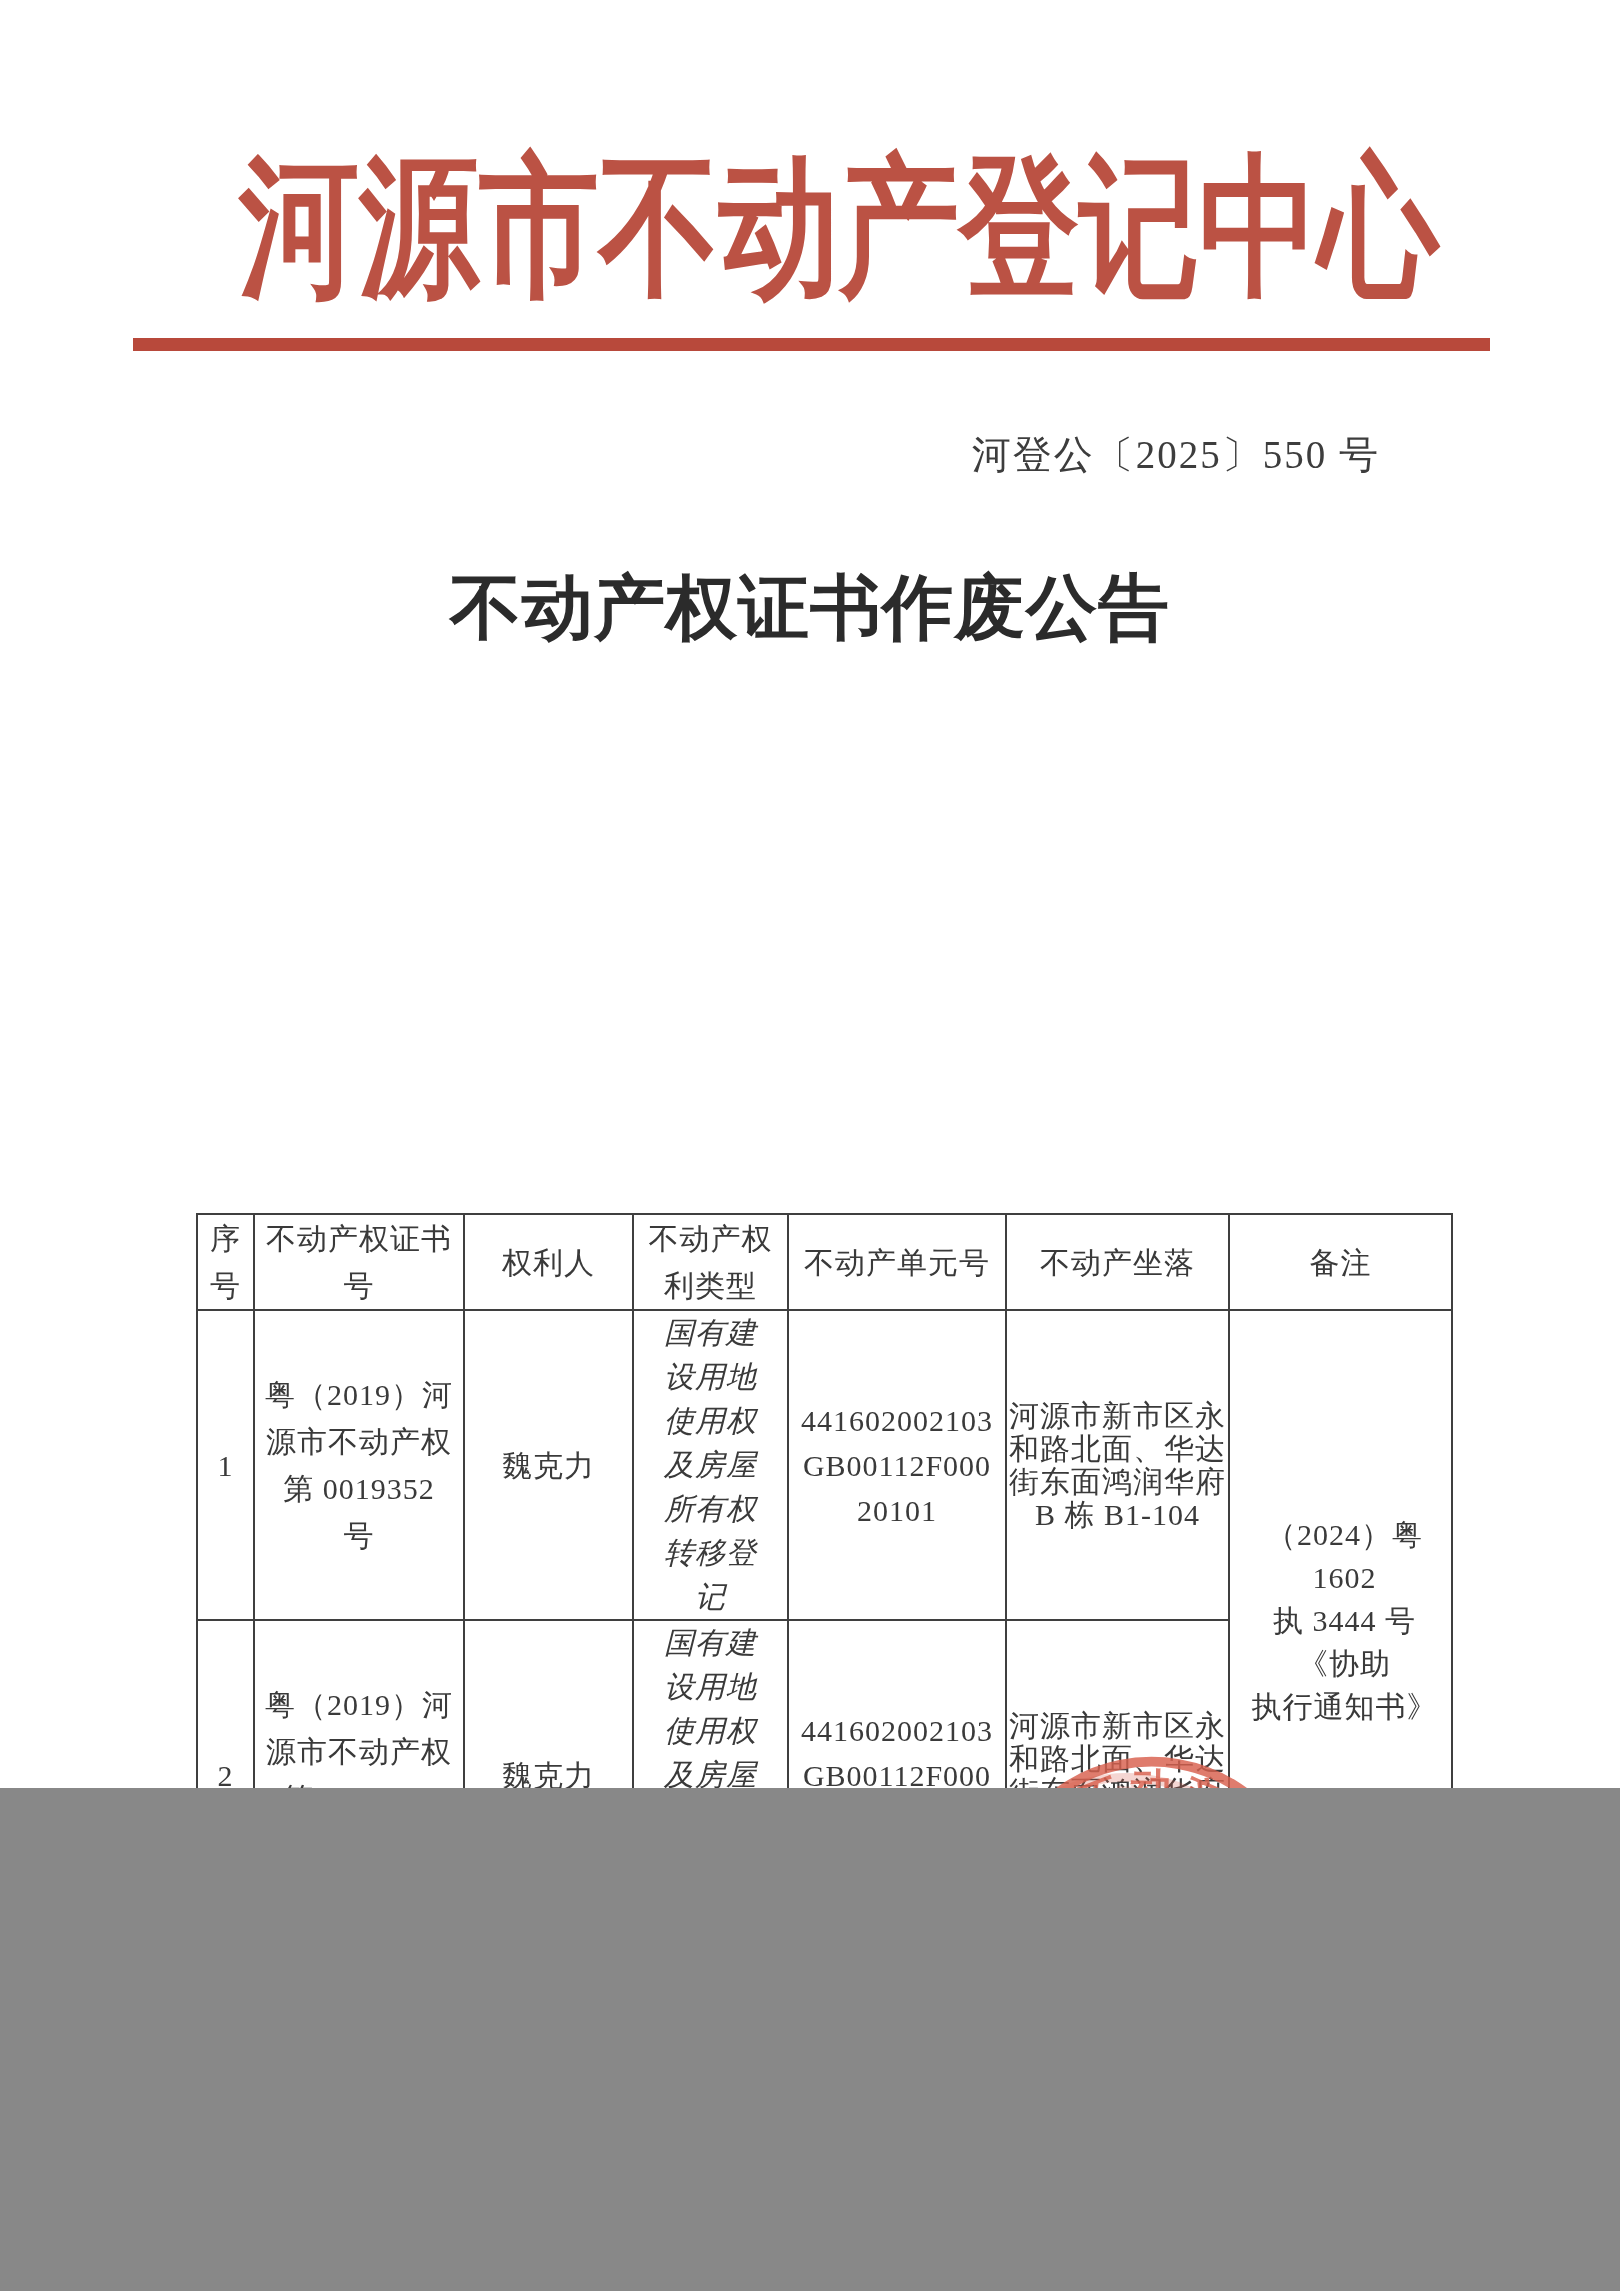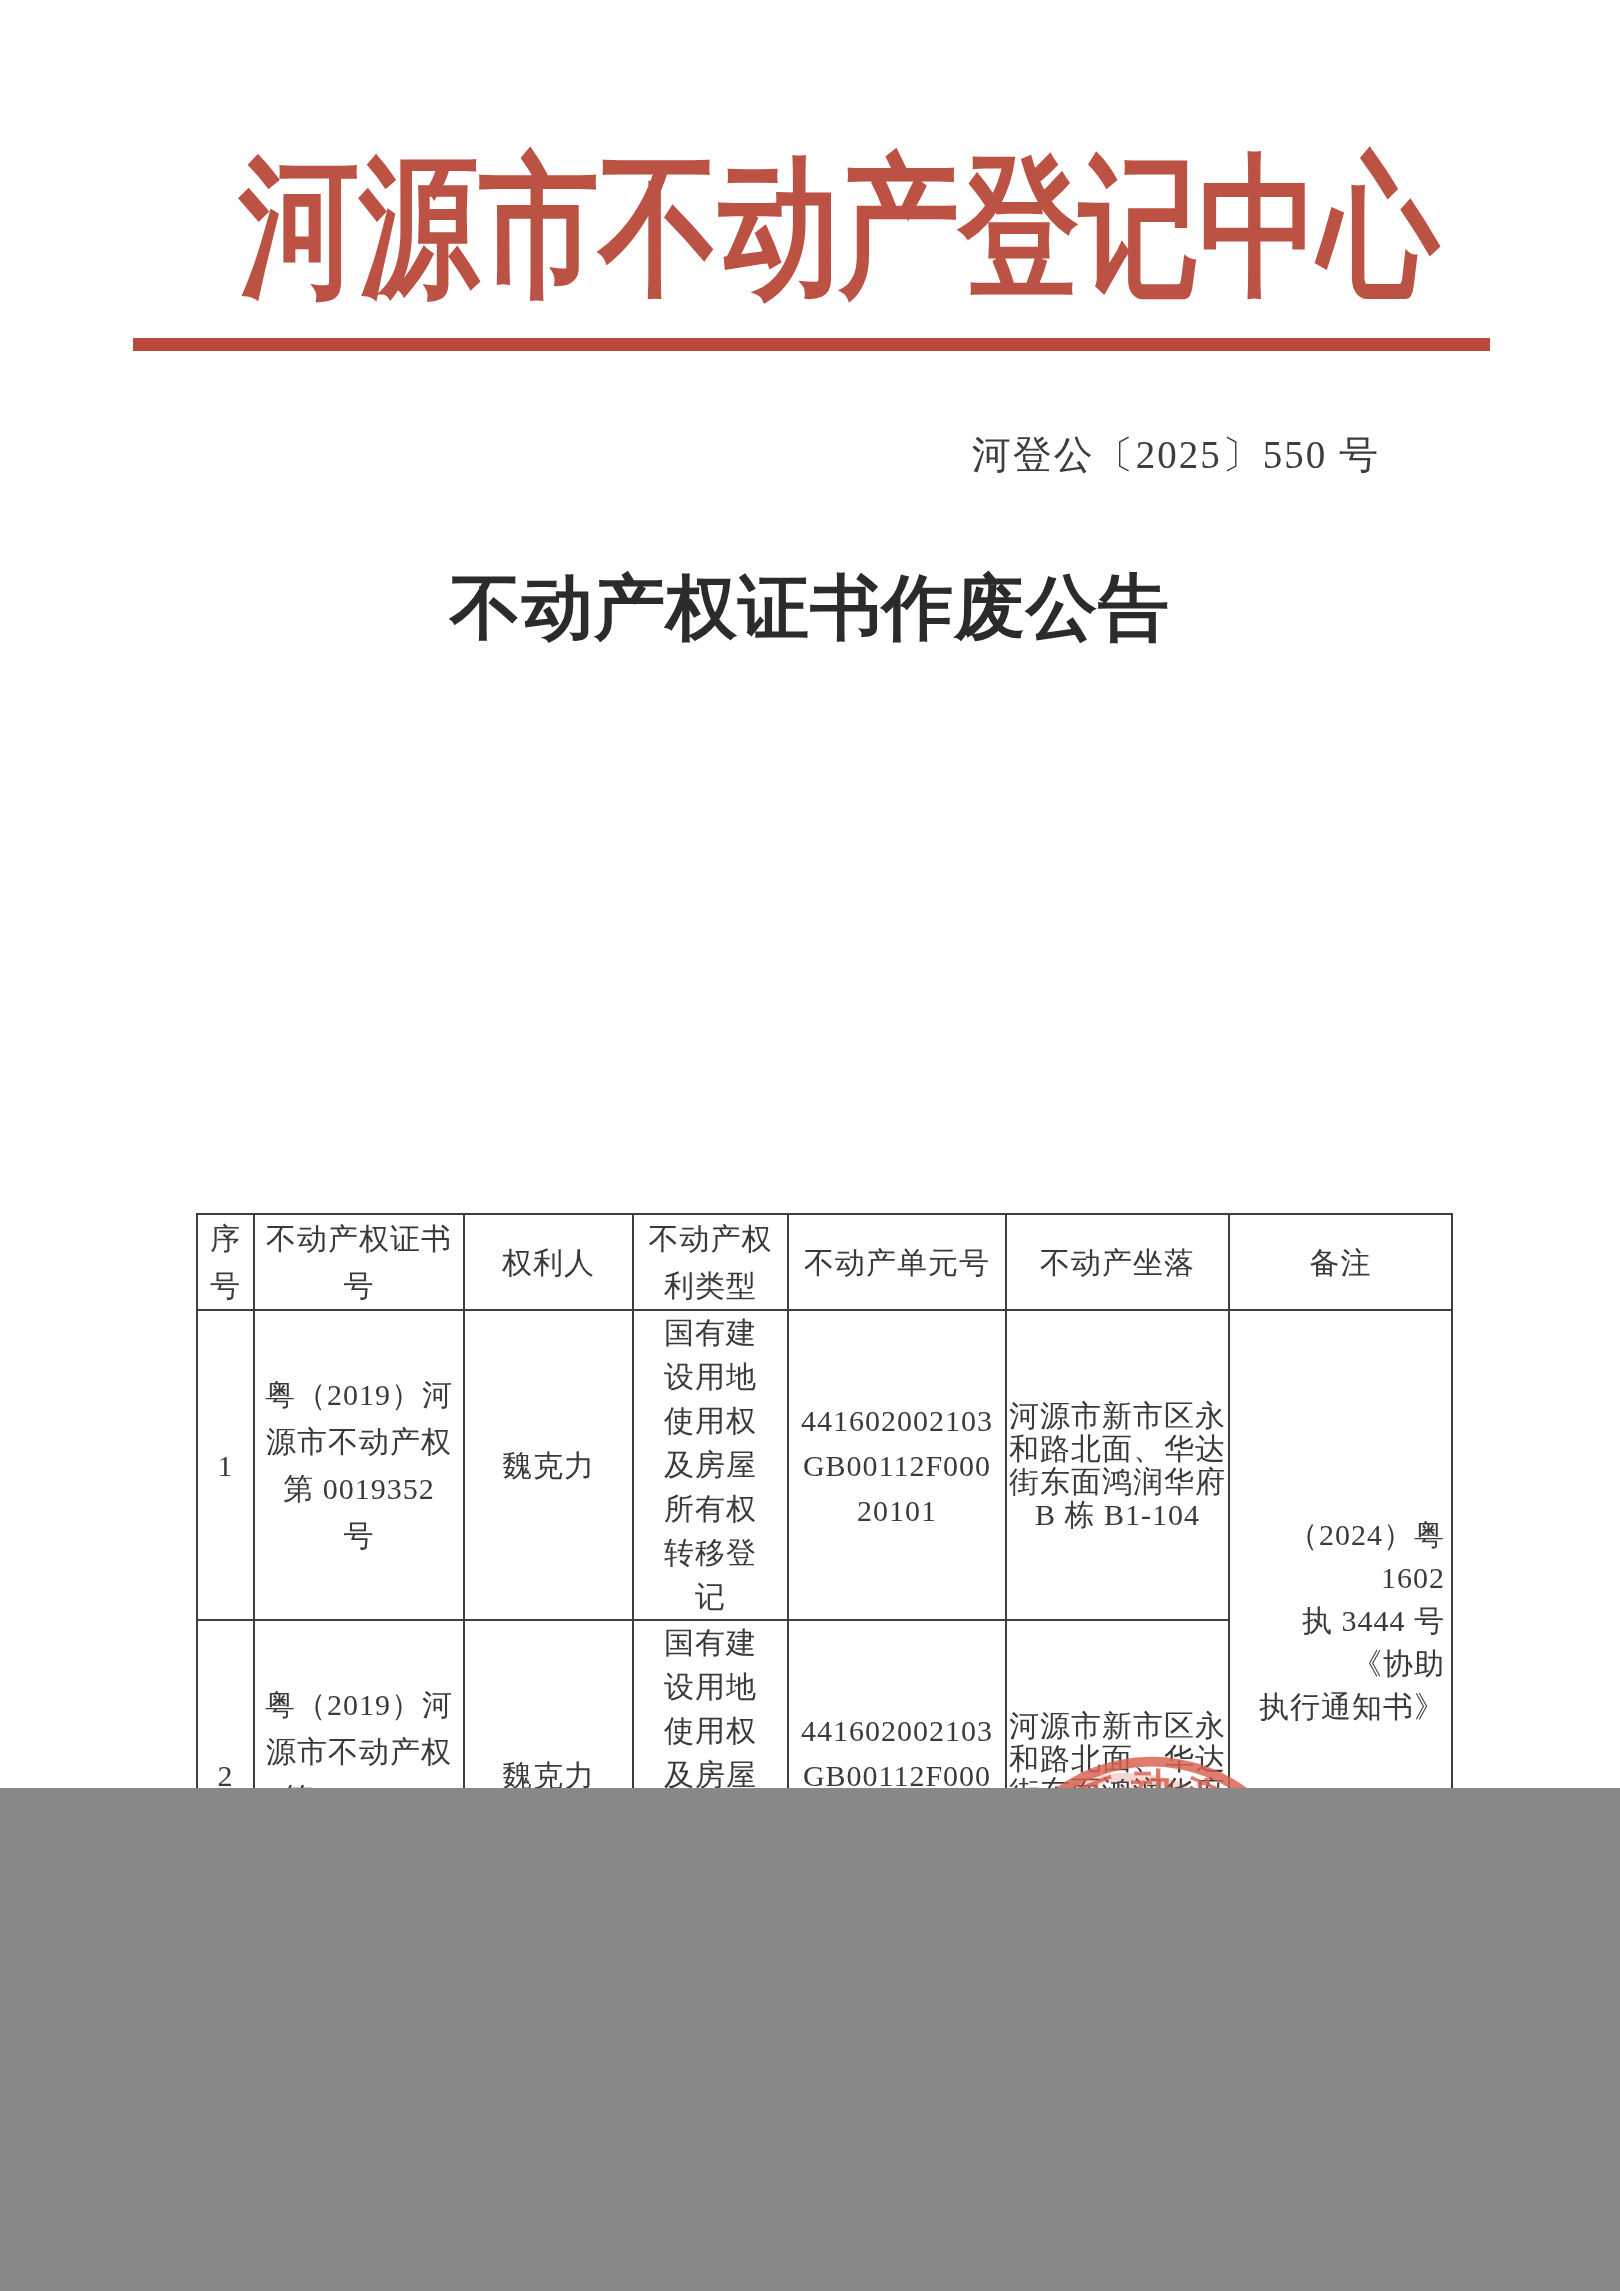--- a/index.html
+++ b/index.html
@@ -73,25 +73,25 @@
   .cert-table col.c-cert{width:210px;}
   .cert-table col.c-holder{width:169px;}
   .cert-table col.c-type{width:155px;}
   .cert-table col.c-unit{width:218px;}
   .cert-table col.c-loc{width:223px;}
   .cert-table col.c-remark{width:223px;}
   .cert-table tr.hdr{height:88px;}
   .cert-table tr.r1{height:221px;}
   .cert-table tr.r2{height:215px;}
   .cert-table td.unit{word-break:break-all;padding:0 7.8px;line-height:45px;}
-  .cert-table td.type{padding:0 28px;line-height:44px;}
+  .cert-table td.type{padding:0 28px;line-height:44px;font-style:italic;}
   .cert-table td.loc{padding:11px 1px;line-height:33px;}
   .cert-table td.remark{
     white-space:pre-line;
-    text-align:right;
+    text-align:center;
     padding:0 5.9px 0 13.7px;
     line-height:43px;
   }
   
   .seal{
     position:absolute;left:980px;top:1747px;width:343px;height:343px;
   }
   
   .sign-org{
     position:absolute;top:1933px;left:937px;

